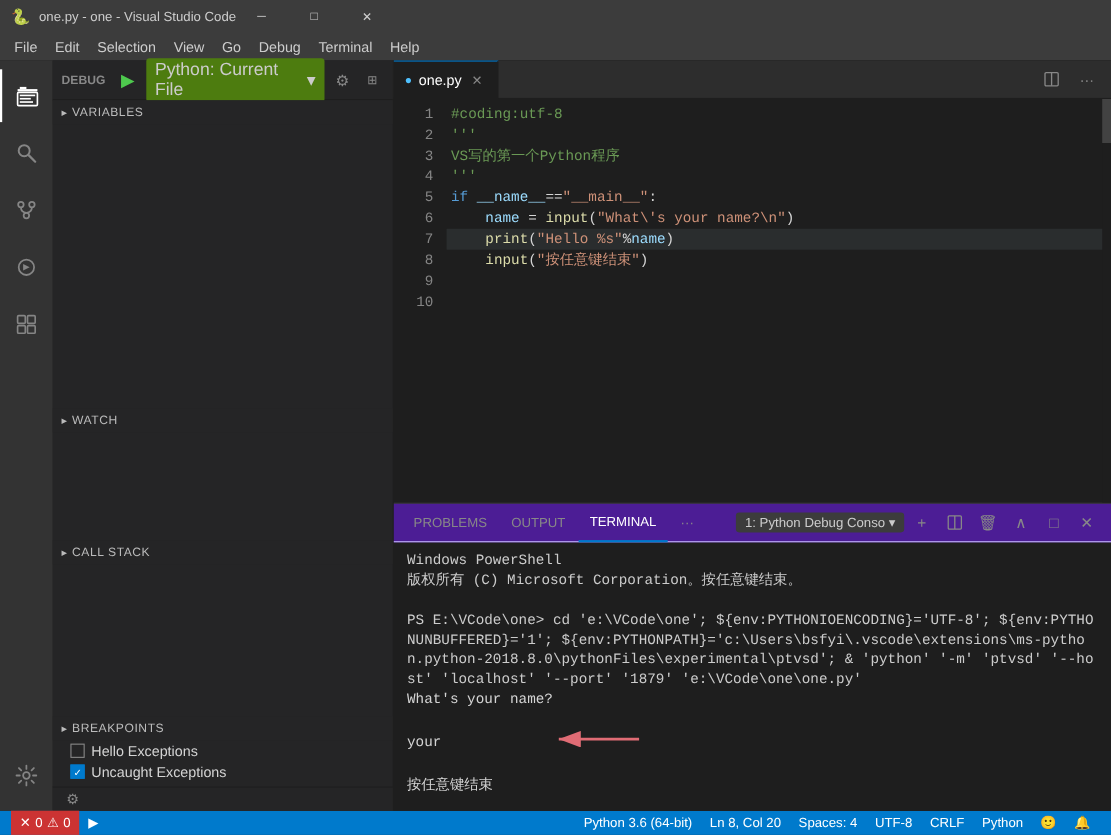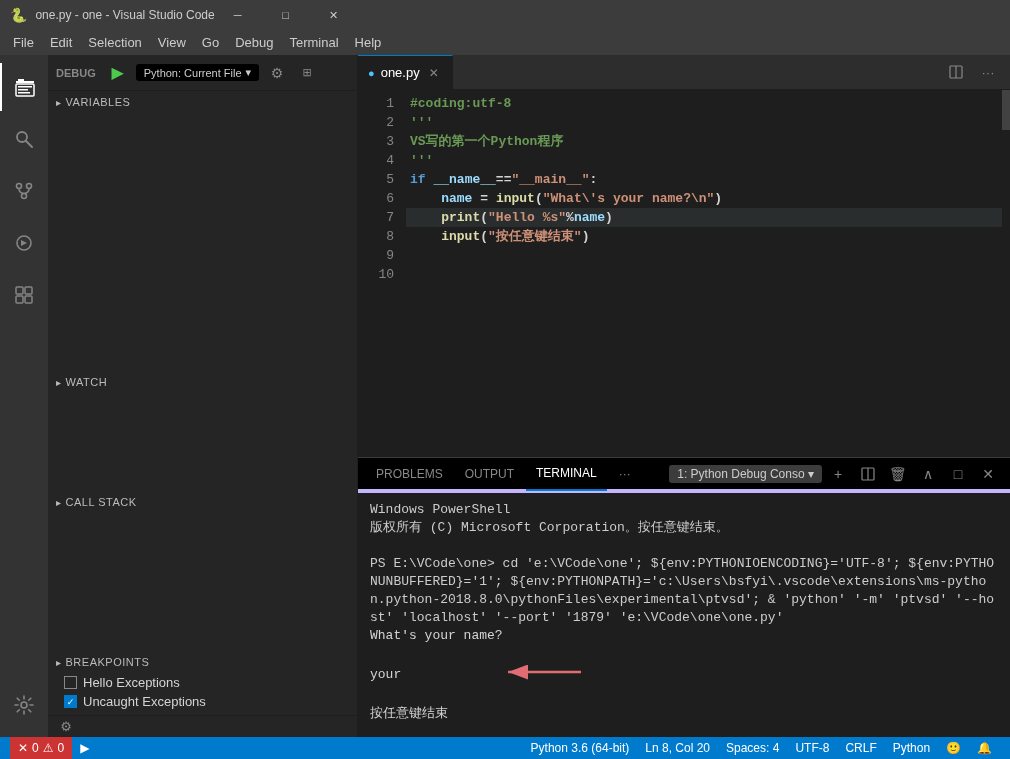--- a/index.html
+++ b/index.html
@@ -32,50 +32,50 @@
     .sidebar-content { min-height: 20px; flex: 1; }
 
     .variables-section { height: 280px; }
     .watch-section { height: 120px; }
     .callstack-section { height: 160px; }
     .breakpoints-section { flex: 1; }
 
     
     #debug-toolbar { height: 36px; background: #252526; display: flex; align-items: center; padding: 0 8px; gap: 6px; border-bottom: 1px solid #1e1e1e; }
     #debug-toolbar .debug-label { font-size: 11px; color: #888; font-weight: bold; text-transform: uppercase; margin-right: 4px; }
-    #debug-toolbar .debug-config { display: flex; align-items: center; gap: 4px; background: #000000; padding: 2px 8px; border-radius: 3px; cursor: pointer; font-size: 11px; color: #ccc; }
+    #debug-toolbar .debug-config { display: flex; align-items: center; gap: 16px; background: #4d7c0f; padding: 2px 8px; border-radius: 3px; cursor: pointer; font-size: 16px; color: #ccc; }
     #debug-toolbar .debug-icon { width: 24px; height: 24px; display: flex; align-items: center; justify-content: center; cursor: pointer; color: #888; font-size: 14px; }
 
     
     #editor-area { flex: 1; display: flex; flex-direction: column; background: #1e1e1e; }
     #tabs { height: 35px; background: #2d2d2d; display: flex; align-items: center; border-bottom: 1px solid #1e1e1e; }
     .tab { height: 35px; display: flex; align-items: center; padding: 0 10px; gap: 6px; background: #2d2d2d; color: #888; font-size: 13px; cursor: pointer; border-right: 1px solid #1e1e1e; }
     .tab.active { background: #1e1e1e; color: #fff; border-top: 1px solid #007acc; }
     .tab .tab-close { width: 16px; height: 16px; display: flex; align-items: center; justify-content: center; border-radius: 3px; font-size: 12px; color: #888; }
 
     
     .tab-icon-actions { display: flex; margin-left: auto; padding-right: 8px; gap: 4px; }
     .tab-action { width: 28px; height: 28px; display: flex; align-items: center; justify-content: center; cursor: pointer; color: #888; border-radius: 3px; }
 
     
     #code-editor { flex: 1; overflow: hidden; position: relative; }
     .line-numbers { position: absolute; left: 0; top: 0; width: 48px; text-align: right; padding-right: 12px; color: #858585; font-family: 'Consolas', 'Courier New', monospace; font-size: 13px; line-height: 19px; padding-top: 4px; user-select: none; }
     .code-content { position: absolute; left: 48px; top: 4px; right: 0; font-family: 'Consolas', 'Courier New', monospace; font-size: 13px; line-height: 19px; }
-    .code-line { padding: 0 4px; white-space: pre; font-weight: bold; }
+    .code-line { padding: 0 4px; white-space: pre; }
     .code-line.highlighted { background: #2a2d2e; }
     .kw { color: #569cd6; }
     .str { color: #ce9178; }
     .fn { color: #dcdcaa; }
     .comment { color: #6a9955; }
     .var { color: #9cdcfe; }
     .op { color: #d4d4d4; }
 
     
     #terminal-panel { height: 280px; background: #1e1e1e; border-top: 1px solid #3c3c3c; display: flex; flex-direction: column; }
-    #terminal-tabs { height: 35px; background: #000000; display: flex; align-items: center; padding: 0 8px; gap: 2px; border-bottom: 4px solid #c4b5fd; }
+    #terminal-tabs { height: 35px; background: #4c1d95; display: flex; align-items: center; padding: 0 8px; gap: 2px; border-bottom: 1px solid #c4b5fd; }
     .term-tab { padding: 4px 10px; cursor: pointer; font-size: 12px; color: #888; height: 35px; display: flex; align-items: center; }
     .term-tab.active { color: #fff; border-bottom: 2px solid #007acc; }
     #terminal-actions { margin-left: auto; display: flex; gap: 2px; align-items: center; }
     .term-action { width: 28px; height: 28px; display: flex; align-items: center; justify-content: center; cursor: pointer; color: #888; border-radius: 3px; font-size: 14px; }
     .term-selector { background: #3c3c3c; color: #ccc; padding: 2px 8px; border-radius: 3px; font-size: 12px; display: flex; align-items: center; gap: 4px; cursor: pointer; }
 
     #terminal-content { flex: 1; padding: 8px 12px; font-family: 'Consolas', 'Courier New', monospace; font-size: 13px; line-height: 18px; color: #cccccc; overflow: hidden; }
     .term-line { white-space: pre-wrap; word-break: break-all; }
     .term-cmd { color: #cccccc; }
 

